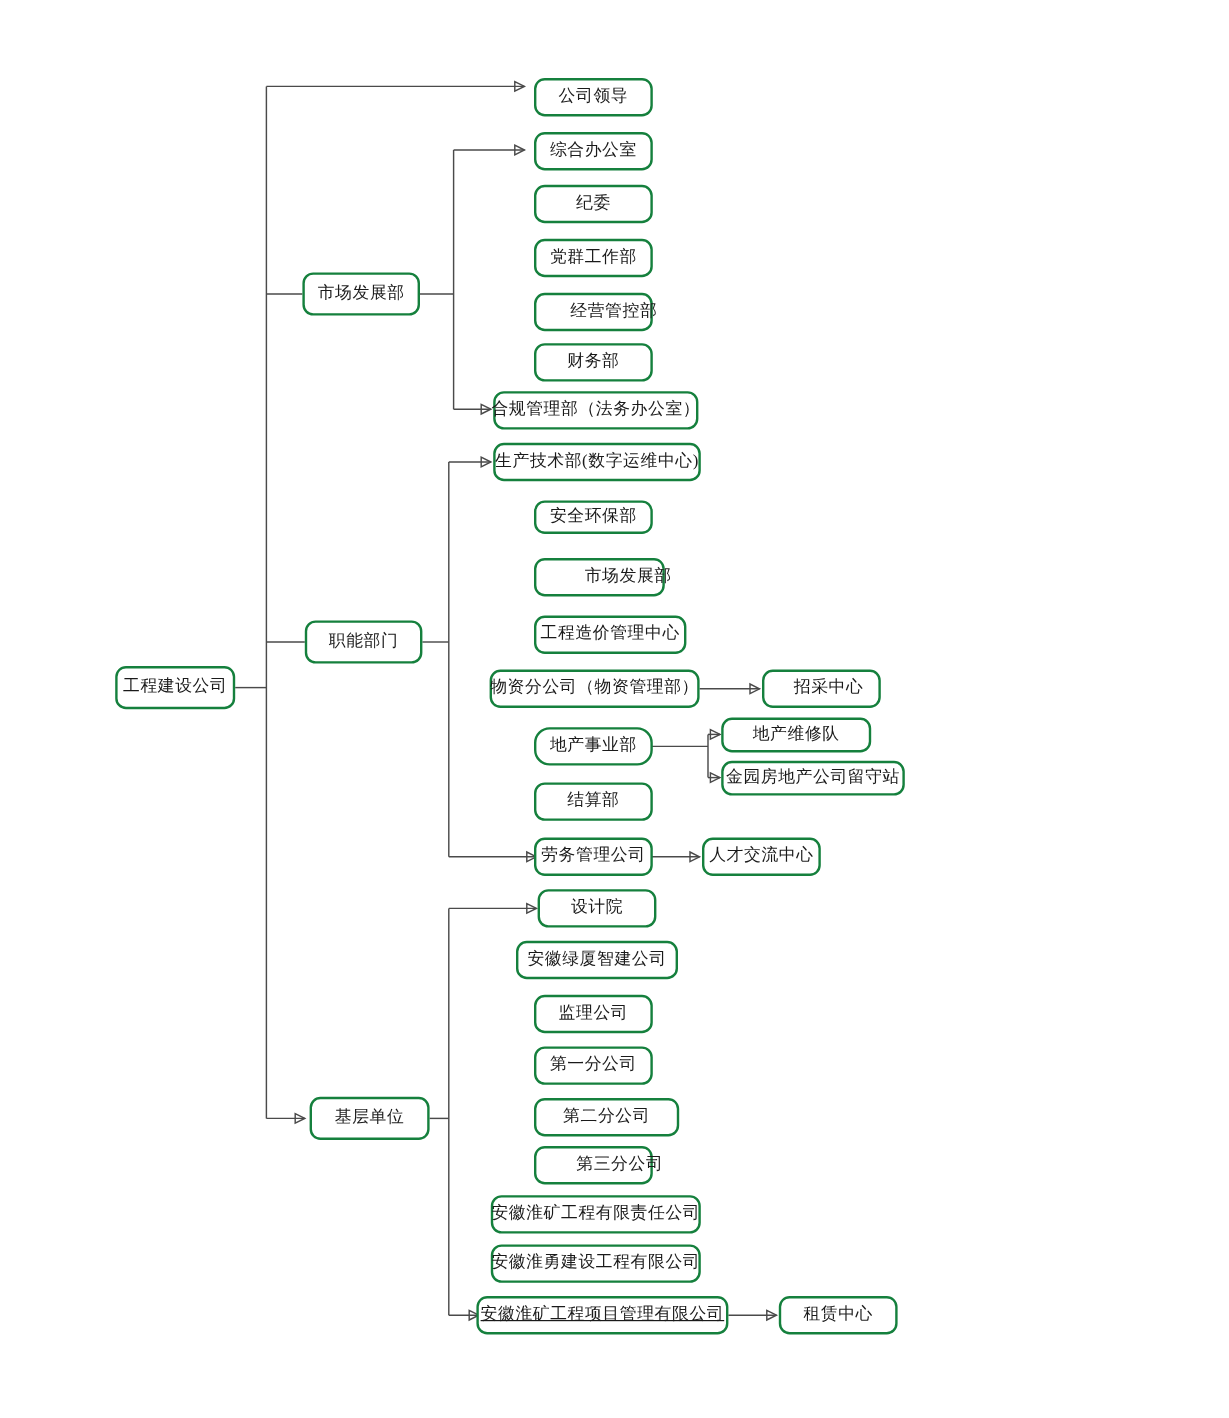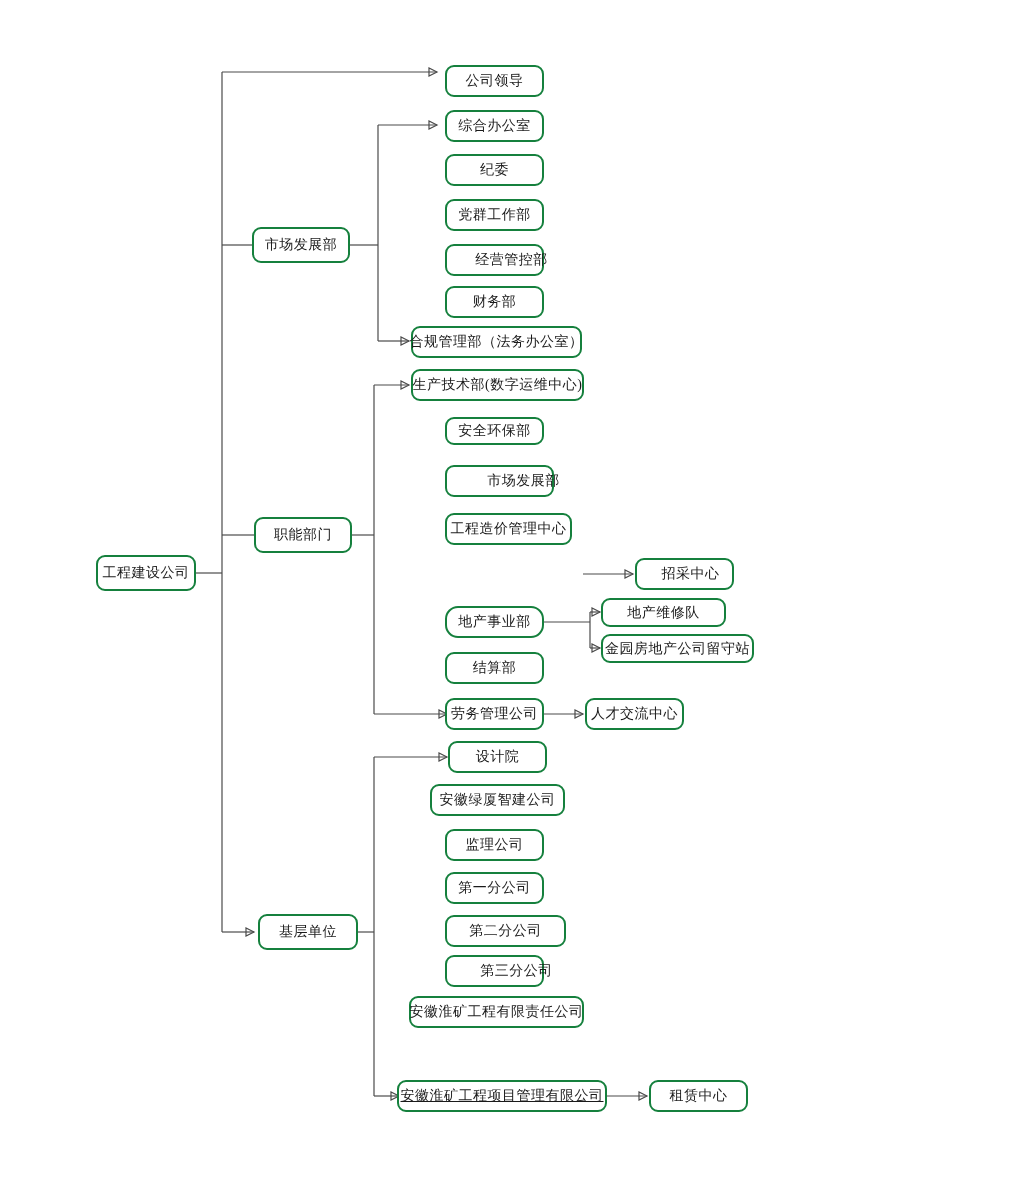--- a/index.html
+++ b/index.html
@@ -122,31 +122,33 @@
   <div class="node" style="left:445px; top:154px; width:99px; height:32px;">纪委</div>
   <div class="node" style="left:445px; top:199px; width:99px; height:32px;">党群工作部</div>
   <div class="node" style="left:445px; top:244px; width:99px; height:32px;padding-left:34px;">经营管控部</div>
   <div class="node" style="left:445px; top:286px; width:99px; height:32px;">财务部</div>
   <div class="node" style="left:411px; top:369px; width:173px; height:32px;">生产技术部(数字运维中心)</div>
 
   <div class="node" style="left:411px; top:326px; width:171px; height:32px;">合规管理部（法务办公室）</div>
   <div class="node" style="left:445px; top:417px; width:99px; height:28px;">安全环保部</div>
   <div class="node" style="left:445px; top:465px; width:109px; height:32px;padding-left:48px;">市场发展部</div>
   <div class="node" style="left:445px; top:513px; width:127px; height:32px;">工程造价管理中心</div>
+  <div class="node" style="left:408px; top:558px; width:175px; height:32px;">物资分公司（物资管理部）</div>
   <div class="node" style="left:635px; top:558px; width:99px; height:32px;padding-left:12px;">招采中心</div>
   <div class="node" style="left:445px; top:606px; width:99px; height:32px;border-radius:13px;">地产事业部</div>
   <div class="node" style="left:601px; top:598px; width:125px; height:29px;">地产维修队</div>
   <div class="node" style="left:601px; top:634px; width:153px; height:29px;">金园房地产公司留守站</div>
   <div class="node" style="left:445px; top:652px; width:99px; height:32px;">结算部</div>
   <div class="node" style="left:445px; top:698px; width:99px; height:32px;">劳务管理公司</div>
   <div class="node" style="left:585px; top:698px; width:99px; height:32px;">人才交流中心</div>
 
   <div class="node" style="left:448px; top:741px; width:99px; height:32px;">设计院</div>
   <div class="node" style="left:430px; top:784px; width:135px; height:32px;">安徽绿厦智建公司</div>
   <div class="node" style="left:445px; top:829px; width:99px; height:32px;">监理公司</div>
   <div class="node" style="left:445px; top:872px; width:99px; height:32px;">第一分公司</div>
   <div class="node" style="left:445px; top:915px; width:121px; height:32px;">第二分公司</div>
   <div class="node" style="left:445px; top:955px; width:99px; height:32px;padding-left:44px;">第三分公司</div>
   <div class="node" style="left:409px; top:996px; width:175px; height:32px;">安徽淮矿工程有限责任公司</div>
+  <div class="node" style="left:409px; top:1037px; width:175px; height:32px;">安徽淮勇建设工程有限公司</div>
   <div class="node" style="left:397px; top:1080px; width:210px; height:32px;text-decoration:underline;">安徽淮矿工程项目管理有限公司</div>
   <div class="node" style="left:649px; top:1080px; width:99px; height:32px;">租赁中心</div>
 
 </div>
 
 </body></html>

